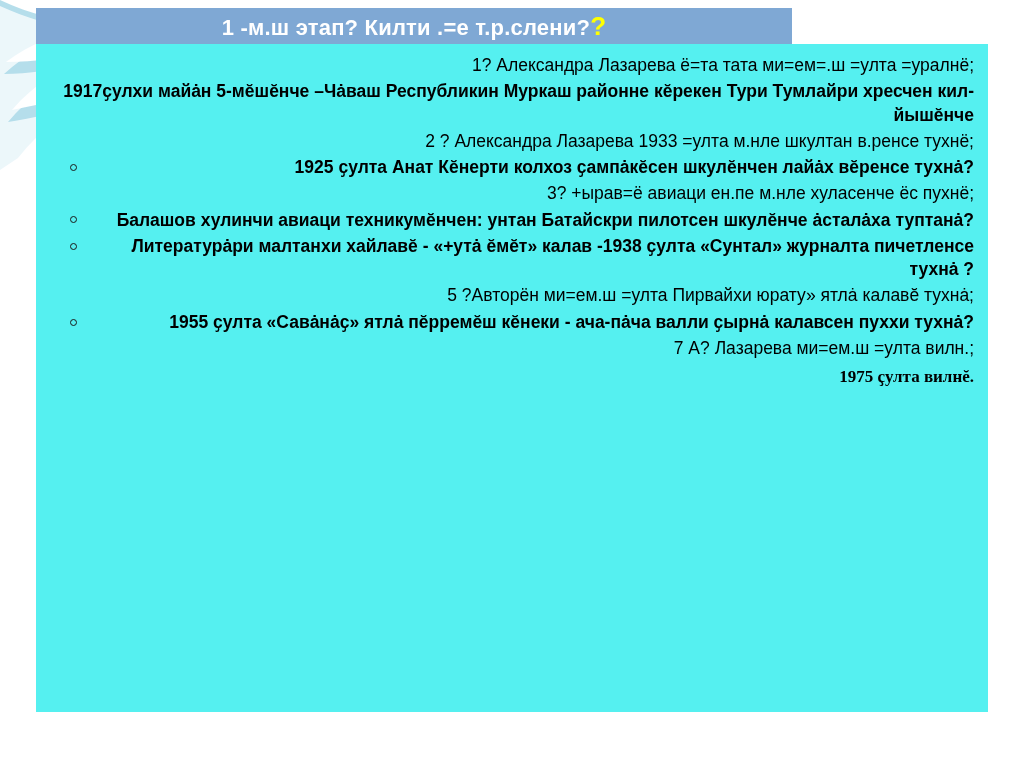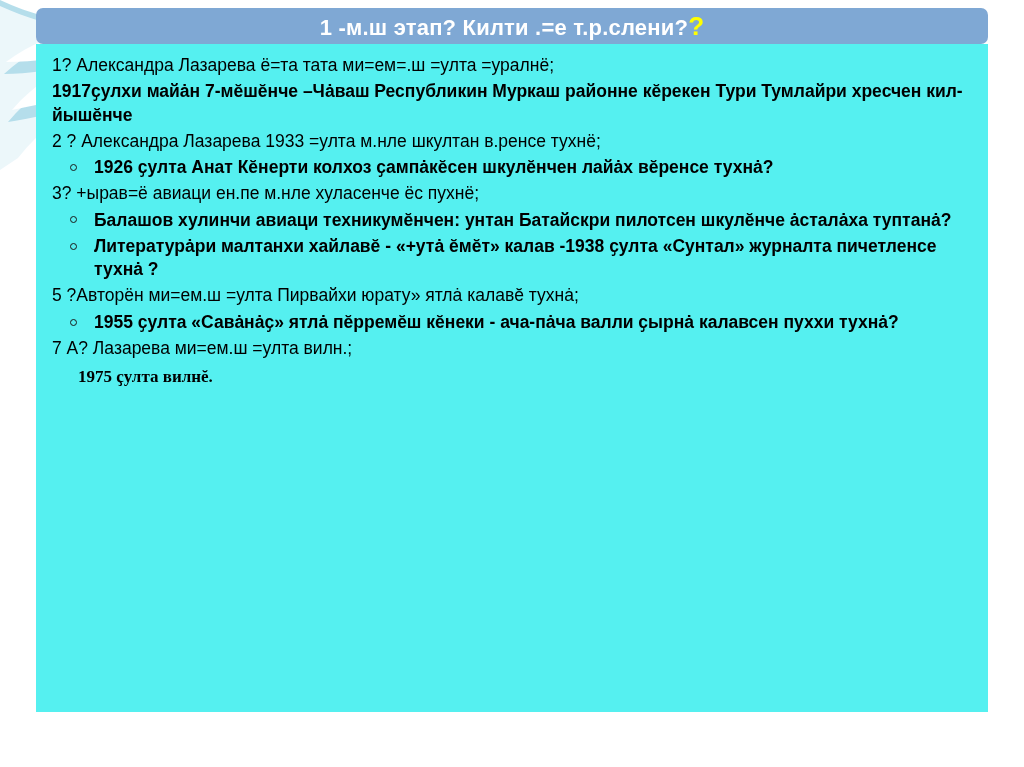--- a/index.html
+++ b/index.html
@@ -26,27 +26,26 @@
     left: 0;
     top: 0;
     width: 120px;
     height: 180px;
     pointer-events: none;
   }
   .title-bar {
     position: absolute;
     left: 36px;
     top: 8px;
-    width: 952px;
+    width: 756px;
     height: 36px;
     background: #7fa8d4;
     display: flex;
     align-items: center;
     justify-content: center;
-    border-radius: 7px;
   }
   .title-text {
     font-size: 22px;
     font-weight: bold;
     color: #ffffff;
     letter-spacing: 0.2px;
     white-space: nowrap;
   }
   .title-text .q {
     color: #ffff00;
@@ -54,20 +53,21 @@
   }
   .content {
     position: absolute;
     left: 36px;
     top: 44px;
     width: 952px;
     height: 668px;
     background: #55f0f0;
     padding: 10px 14px 10px 12px;
     box-sizing: border-box;
+    text-align: right;
   }
   .line {
     font-size: 17.5px;
     color: #000000;
     line-height: 1.33;
     margin: 0 0 1px 0;
     padding: 0;
   }
   .plain {
     font-weight: normal;
@@ -115,27 +115,27 @@
   <div class="title-bar">
     <div class="title-text">
       <span>1 -м.ш этап? Килти .=е т.р.слени?</span><span class="q">?</span>
     </div>
   </div>
 
   <div class="content">
 
     <p class="line plain">1? Александра Лазарева ё=та  тата ми=ем=.ш  =улта =уралнё;</p>
 
-    <p class="line strong gap-sm">1917ҫулхи майȧн 7-мĕшĕнче –Чȧваш Республикин  Муркаш районне  кĕрекен Тури Тумлайри  хресчен  кил-йышĕнче</p>
+    <p class="line strong gap-sm">1917ҫулхи майȧн 5-мĕшĕнче –Чȧваш Республикин  Муркаш районне  кĕрекен Тури Тумлайри  хресчен  кил-йышĕнче</p>
 
     <p class="line plain gap-sm">2 ? Александра Лазарева 1933 =улта м.нле шкултан в.ренсе тухнё;</p>
 
     <p class="line bulleted gap-sm">
       <span class="bullet"></span>
-      <span>1926 ҫулта Анат Кĕнерти колхоз ҫампȧкĕсен шкулĕнчен лайȧх вĕренсе тухнȧ?</span>
+      <span>1925 ҫулта Анат Кĕнерти колхоз ҫампȧкĕсен шкулĕнчен лайȧх вĕренсе тухнȧ?</span>
     </p>
 
     <p class="line plain gap-sm">3? +ырав=ё авиаци ен.пе м.нле хуласенче ёс пухнё;</p>
 
     <p class="line bulleted gap-sm">
       <span class="bullet"></span>
       <span>Балашов  хулинчи  авиаци техникумĕнчен: унтан  Батайскри пилотсен шкулĕнче ȧсталȧха туптанȧ?</span>
     </p>
 
 

